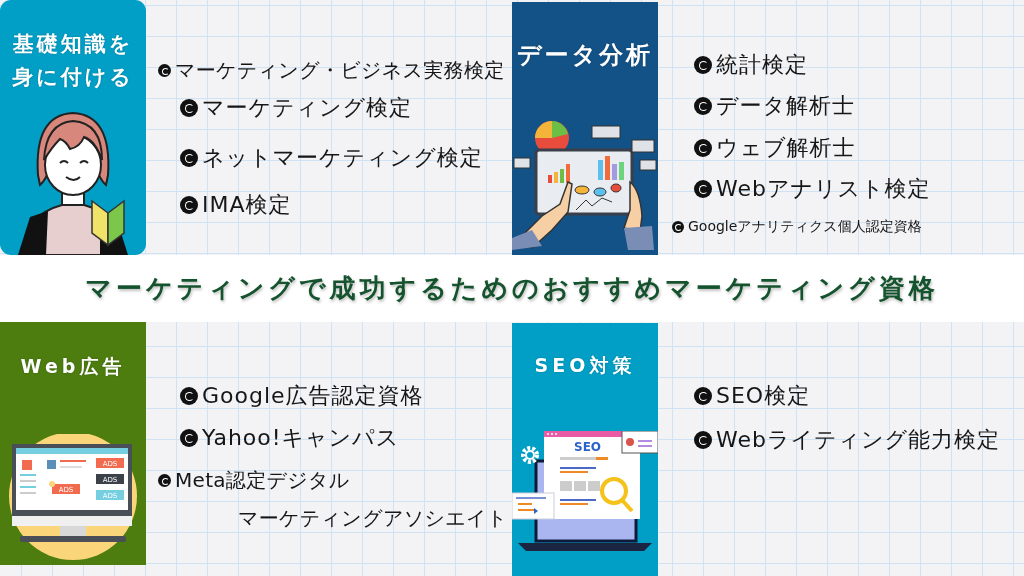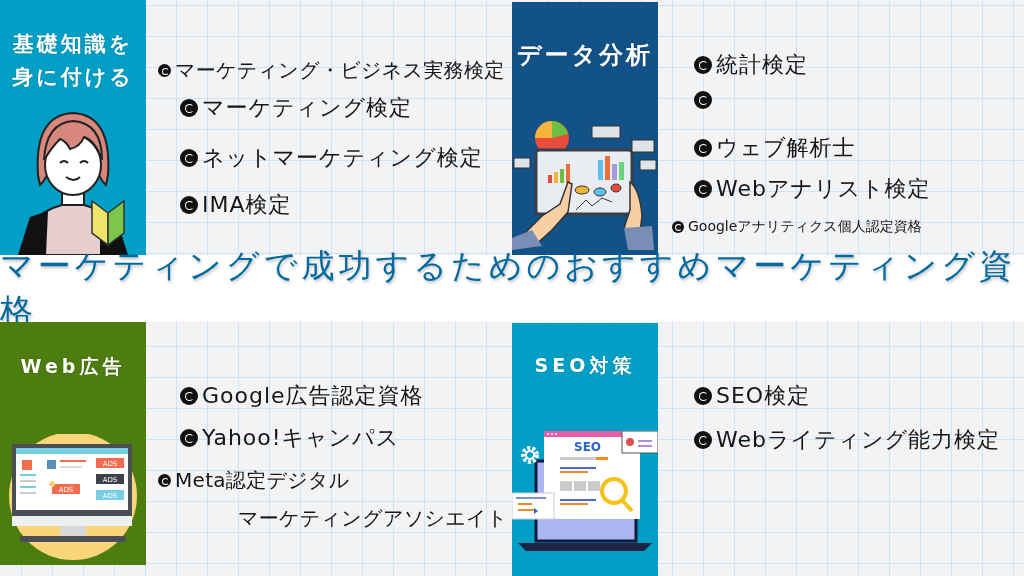--- a/index.html
+++ b/index.html
@@ -25,21 +25,21 @@
     left: 0; right: 0;
     text-align: center;
     color: #fff;
     font-weight: bold;
     letter-spacing: 3px;
     line-height: 1.55;
     text-shadow: 0 0 2px rgba(0,0,0,0.25);
   }
   .panel svg { position: absolute; }
 
-  #p-basic { left: 0; top: 0; height: 255px; background: #019fc6; }
+  #p-basic { left: 0; top: 0; height: 255px; background: #019fc6; border-radius: 11px; }
   #p-basic .ptitle { top: 28px; font-size: 21px; }
   #p-data { left: 512px; top: 2px; height: 253px; background: #135287; }
   #p-data .ptitle { top: 35px; font-size: 24px; }
   #p-web { left: 0; top: 322px; height: 243px; background: #4d7c0f; }
   #p-web .ptitle { top: 30px; font-size: 19px; letter-spacing: 4px; }
   #p-seo { left: 512px; top: 323px; height: 253px; background: #019fc6; }
   #p-seo .ptitle { top: 28px; font-size: 19px; letter-spacing: 4px; }
 
   .list { position: absolute; }
   .item {
@@ -77,25 +77,26 @@
   #banner {
     position: absolute;
     left: 0; top: 255px;
     width: 1024px; height: 67px;
     background: #ffffff;
     display: flex;
     align-items: center;
     justify-content: center;
   }
   #banner span {
-    font-size: 33px;
+    font-size: 26px;
     letter-spacing: 4px;
-    color: #0369a1;
+    color: #14532d;
     text-shadow: 1px 2px 3px rgba(0,0,0,0.25);
     font-family: "DejaVu Sans", sans-serif;
+    font-weight: bold;
   }
 </style>
 </head>
 <body>
 
 <div class="panel" id="p-basic">
   <div class="ptitle">
     <div>基礎知識を</div>
     <div>身に付ける</div>
   </div>
@@ -179,20 +180,21 @@
   </svg>
 </div>
 
 <div class="list" id="list-data" style="left:672px;top:0;">
   <div class="item lg" style="top:50px">
     <span class="bullet"></span>
     <span>統計検定</span>
   </div>
   <div class="item lg" style="top:91px">
     <span class="bullet"></span>
+    <span>データ解析士</span>
   </div>
   <div class="item lg" style="top:133px">
     <span class="bullet"></span>
     <span>ウェブ解析士</span>
   </div>
   <div class="item lg" style="top:174px">
     <span class="bullet"></span>
     <span>Webアナリスト検定</span>
   </div>
   <div class="item xs" style="top:218px">

